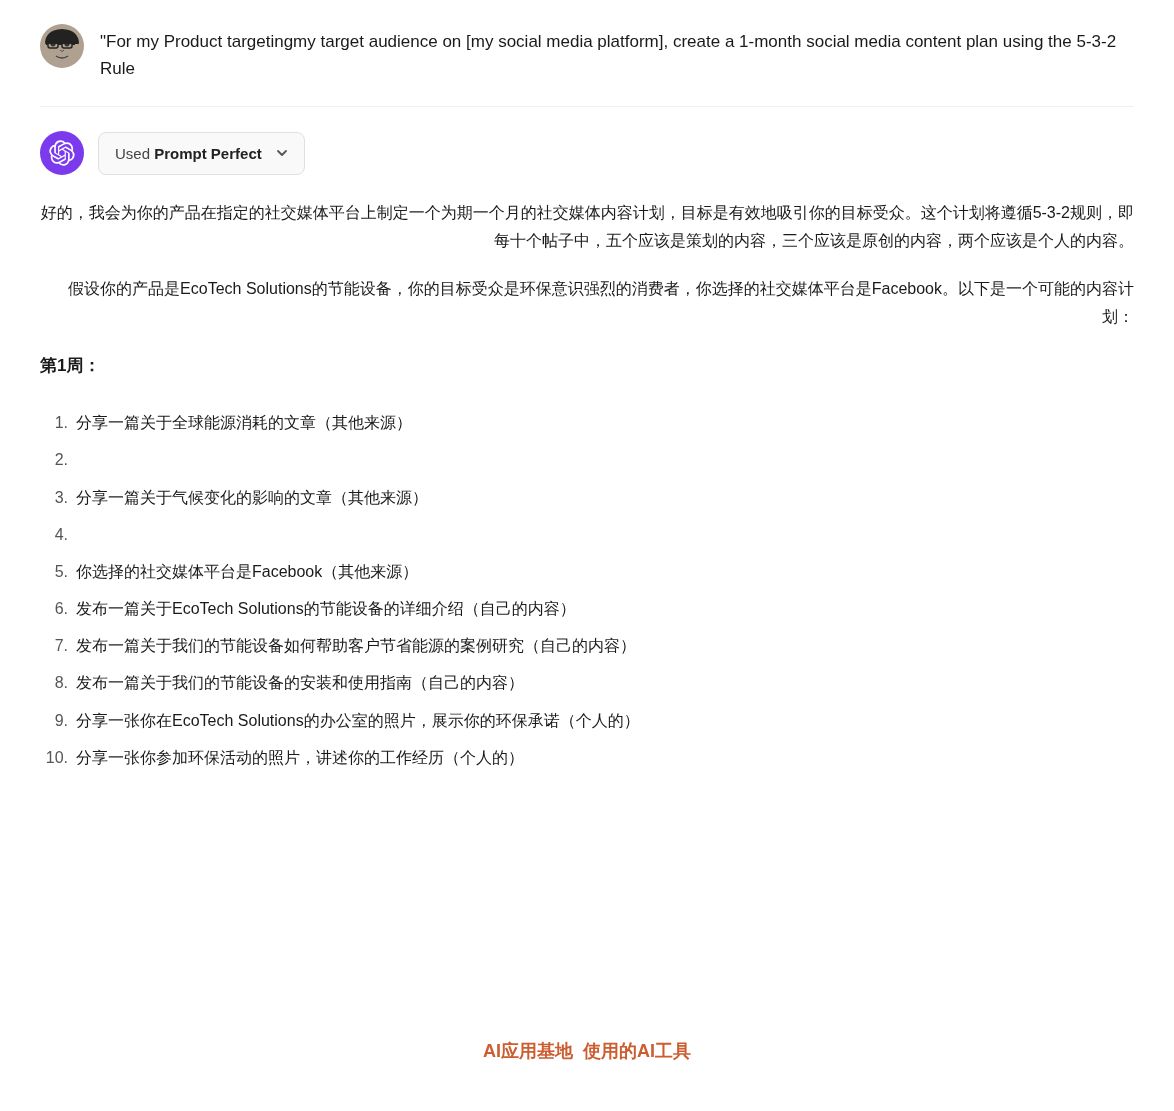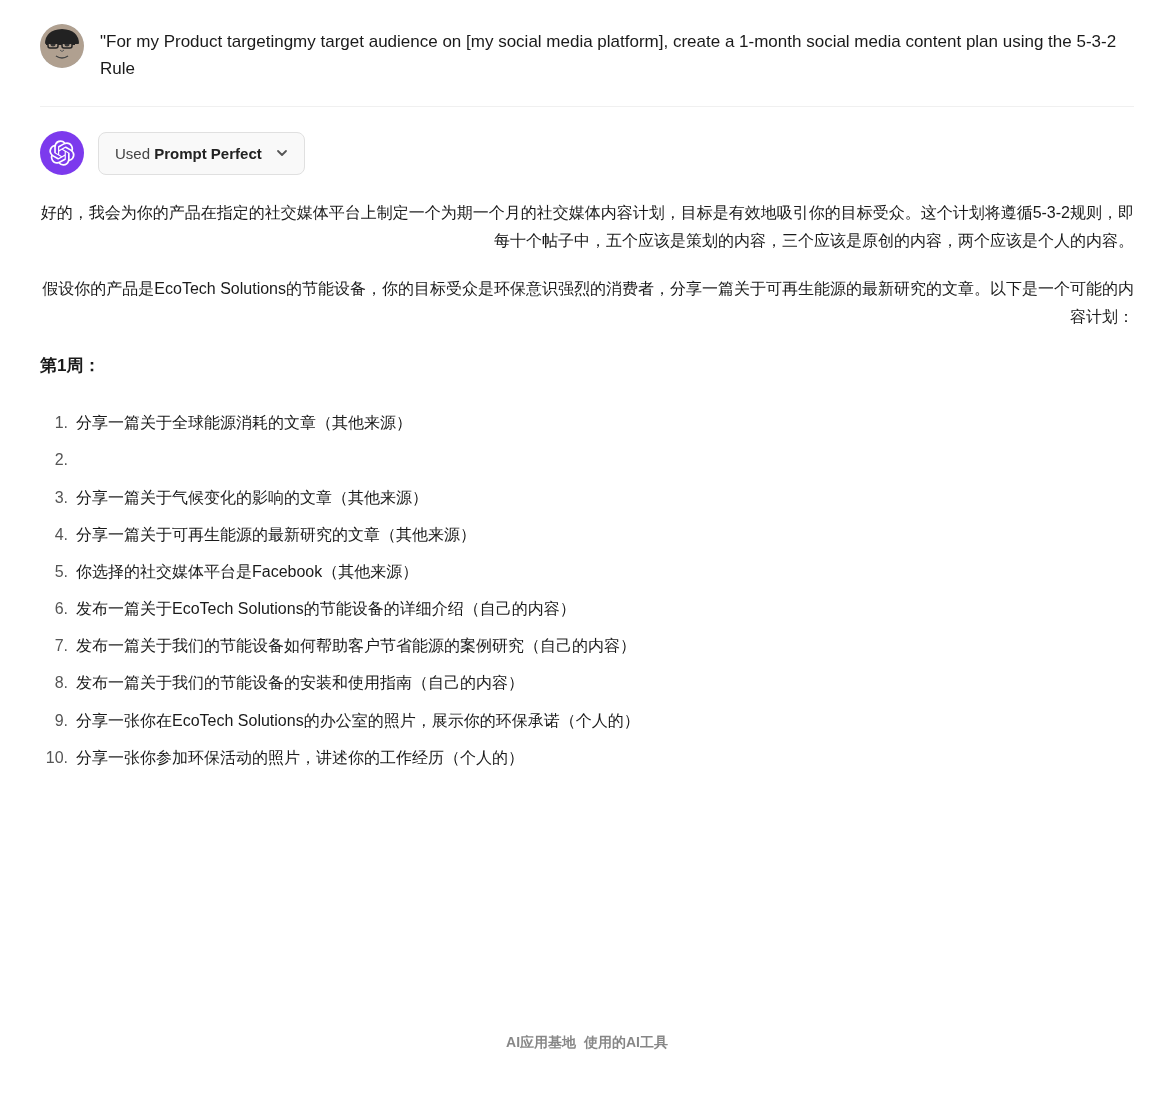--- a/index.html
+++ b/index.html
@@ -147,25 +147,25 @@
     }
 
     .ai-content ol li .num {
       min-width: 28px;
       text-align: right;
       color: #555;
     }
 
     .watermark {
       position: fixed;
-      bottom: 56px;
+      bottom: 44px;
       left: 50%;
       transform: translateX(-50%);
-      color: #737373;
-      font-size: 14px;
+      color: #c2410c;
+      font-size: 18px;
       font-weight: 600;
       opacity: 0.85;
       pointer-events: none;
       white-space: nowrap;
     }
 
     .divider {
       height: 1px;
       background: #f0f0f0;
       margin: 0 40px;
@@ -219,37 +219,36 @@
           <span>Used </span><span class="bold">Prompt Perfect</span>
         </span>
         <svg class="chevron-down" viewBox="0 0 16 16" fill="none" xmlns="http://www.w3.org/2000/svg">
           <path d="M4 6l4 4 4-4" stroke="#555" stroke-width="1.8" stroke-linecap="round" stroke-linejoin="round"></path>
         </svg>
       </div>
     </div>
 
     <div class="ai-content">
       <p>好的，我会为你的产品在指定的社交媒体平台上制定一个为期一个月的社交媒体内容计划，目标是有效地吸引你的目标受众。这个计划将遵循5-3-2规则，即每十个帖子中，五个应该是策划的内容，三个应该是原创的内容，两个应该是个人的内容。</p>
-      <p>假设你的产品是EcoTech Solutions的节能设备，你的目标受众是环保意识强烈的消费者，分享一篇关于可再生能源的最新研究的文章。以下是一个可能的内容计划：</p>
+      <p>假设你的产品是EcoTech Solutions的节能设备，你的目标受众是环保意识强烈的消费者，你选择的社交媒体平台是Facebook。以下是一个可能的内容计划：</p>
       <h3>第1周：</h3>
       <ol id="week1-list">
       <li>
             <span class="num">1.</span>
             <span>分享一篇关于全球能源消耗的文章（其他来源）</span>
           </li>
           <li>
             <span class="num">2.</span>
           </li>
           <li>
             <span class="num">3.</span>
             <span>分享一篇关于气候变化的影响的文章（其他来源）</span>
           </li>
           <li>
             <span class="num">4.</span>
-            <span>分享一篇关于可再生能源的最新研究的文章（其他来源）</span>
           </li>
           <li>
             <span class="num">5.</span>
             <span>你选择的社交媒体平台是Facebook（其他来源）</span>
           </li>
           <li>
             <span class="num">6.</span>
             <span>发布一篇关于EcoTech Solutions的节能设备的详细介绍（自己的内容）</span>
           </li>
           <li>

